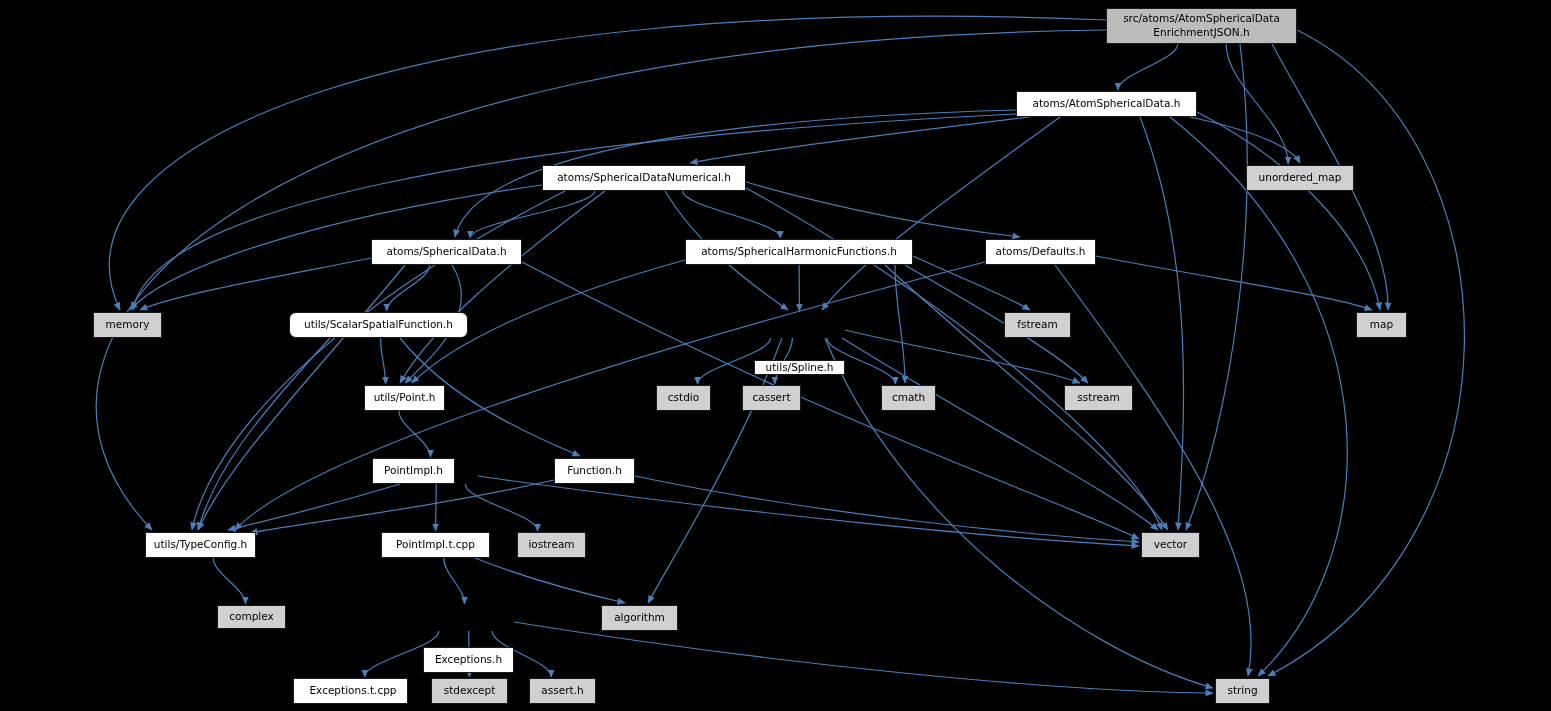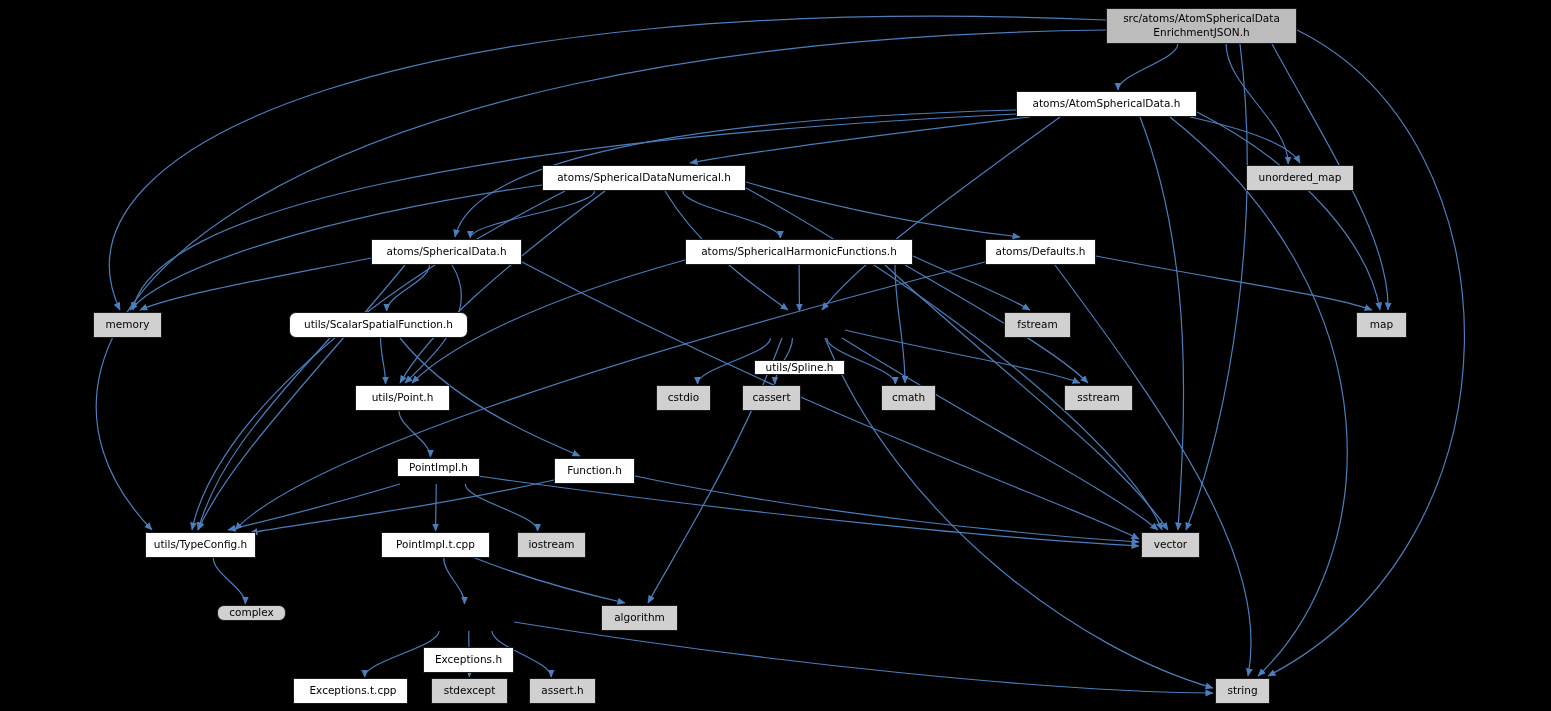--- a/index.html
+++ b/index.html
@@ -118,31 +118,31 @@
     <div class="node system" style="left: 1246px; top: 165px; width: 108px; height: 26px;">unordered_map</div>
     <div class="node file" style="left: 542px; top: 165px; width: 204px; height: 26px;">atoms/SphericalDataNumerical.h</div>
     <div class="node file" style="left: 371px; top: 239px; width: 151px; height: 26px;">atoms/SphericalData.h</div>
     <div class="node file" style="left: 685px; top: 239px; width: 228px; height: 26px;">atoms/SphericalHarmonicFunctions.h</div>
     <div class="node file" style="left: 985px; top: 239px; width: 111px; height: 26px;">atoms/Defaults.h</div>
     <div class="node system" style="left: 93px; top: 312px; width: 69px; height: 26px;">memory</div>
     <div class="node file" style="left: 289px; top: 312px; width: 179px; height: 26px; border-radius: 7px;">utils/ScalarSpatialFunction.h</div>
     <div class="node file" style="left: 754px; top: 312px; width: 91px; height: 15px; margin-top: 48px;">utils/Spline.h</div>
     <div class="node system" style="left: 1004px; top: 312px; width: 67px; height: 26px;">fstream</div>
     <div class="node system" style="left: 1356px; top: 312px; width: 51px; height: 26px;">map</div>
-    <div class="node file" style="left: 355px; top: 385px; width: 95px; height: 26px;">utils/Point.h</div>
+    <div class="node file" style="left: 364px; top: 385px; width: 81px; height: 26px;">utils/Point.h</div>
     <div class="node system" style="left: 656px; top: 385px; width: 55px; height: 26px;">cstdio</div>
     <div class="node system" style="left: 742px; top: 385px; width: 59px; height: 26px;">cassert</div>
     <div class="node system" style="left: 881px; top: 385px; width: 55px; height: 26px;">cmath</div>
     <div class="node system" style="left: 1064px; top: 385px; width: 69px; height: 26px;">sstream</div>
-    <div class="node file" style="left: 397px; top: 458px; width: 83px; height: 19px;">PointImpl.h</div>
+    <div class="node file" style="left: 372px; top: 458px; width: 83px; height: 26px;">PointImpl.h</div>
     <div class="node file" style="left: 554px; top: 458px; width: 81px; height: 26px;">Function.h</div>
     <div class="node file" style="left: 145px; top: 532px; width: 111px; height: 26px;">utils/TypeConfig.h</div>
     <div class="node file" style="left: 381px; top: 532px; width: 109px; height: 26px;">PointImpl.t.cpp</div>
     <div class="node system" style="left: 517px; top: 532px; width: 69px; height: 26px;">iostream</div>
     <div class="node system" style="left: 1141px; top: 532px; width: 59px; height: 26px;">vector</div>
-    <div class="node system" style="left: 217px; top: 605px; width: 69px; height: 16px; border-radius: 7px;">complex</div>
+    <div class="node system" style="left: 217px; top: 605px; width: 69px; height: 24px;">complex</div>
     <div class="node file" style="left: 423px; top: 605px; width: 91px; height: 26px; margin-top: 42px;">Exceptions.h</div>
     <div class="node system" style="left: 601px; top: 605px; width: 77px; height: 26px;">algorithm</div>
     <div class="node file" style="left: 293px; top: 678px; width: 115px; height: 26px; padding-left: 8px;">Exceptions.t.cpp</div>
     <div class="node system" style="left: 431px; top: 678px; width: 77px; height: 26px;">stdexcept</div>
     <div class="node system" style="left: 529px; top: 678px; width: 67px; height: 26px;">assert.h</div>
     <div class="node system" style="left: 1215px; top: 678px; width: 55px; height: 26px;">string</div>
   </div>
 
 </body></html>

